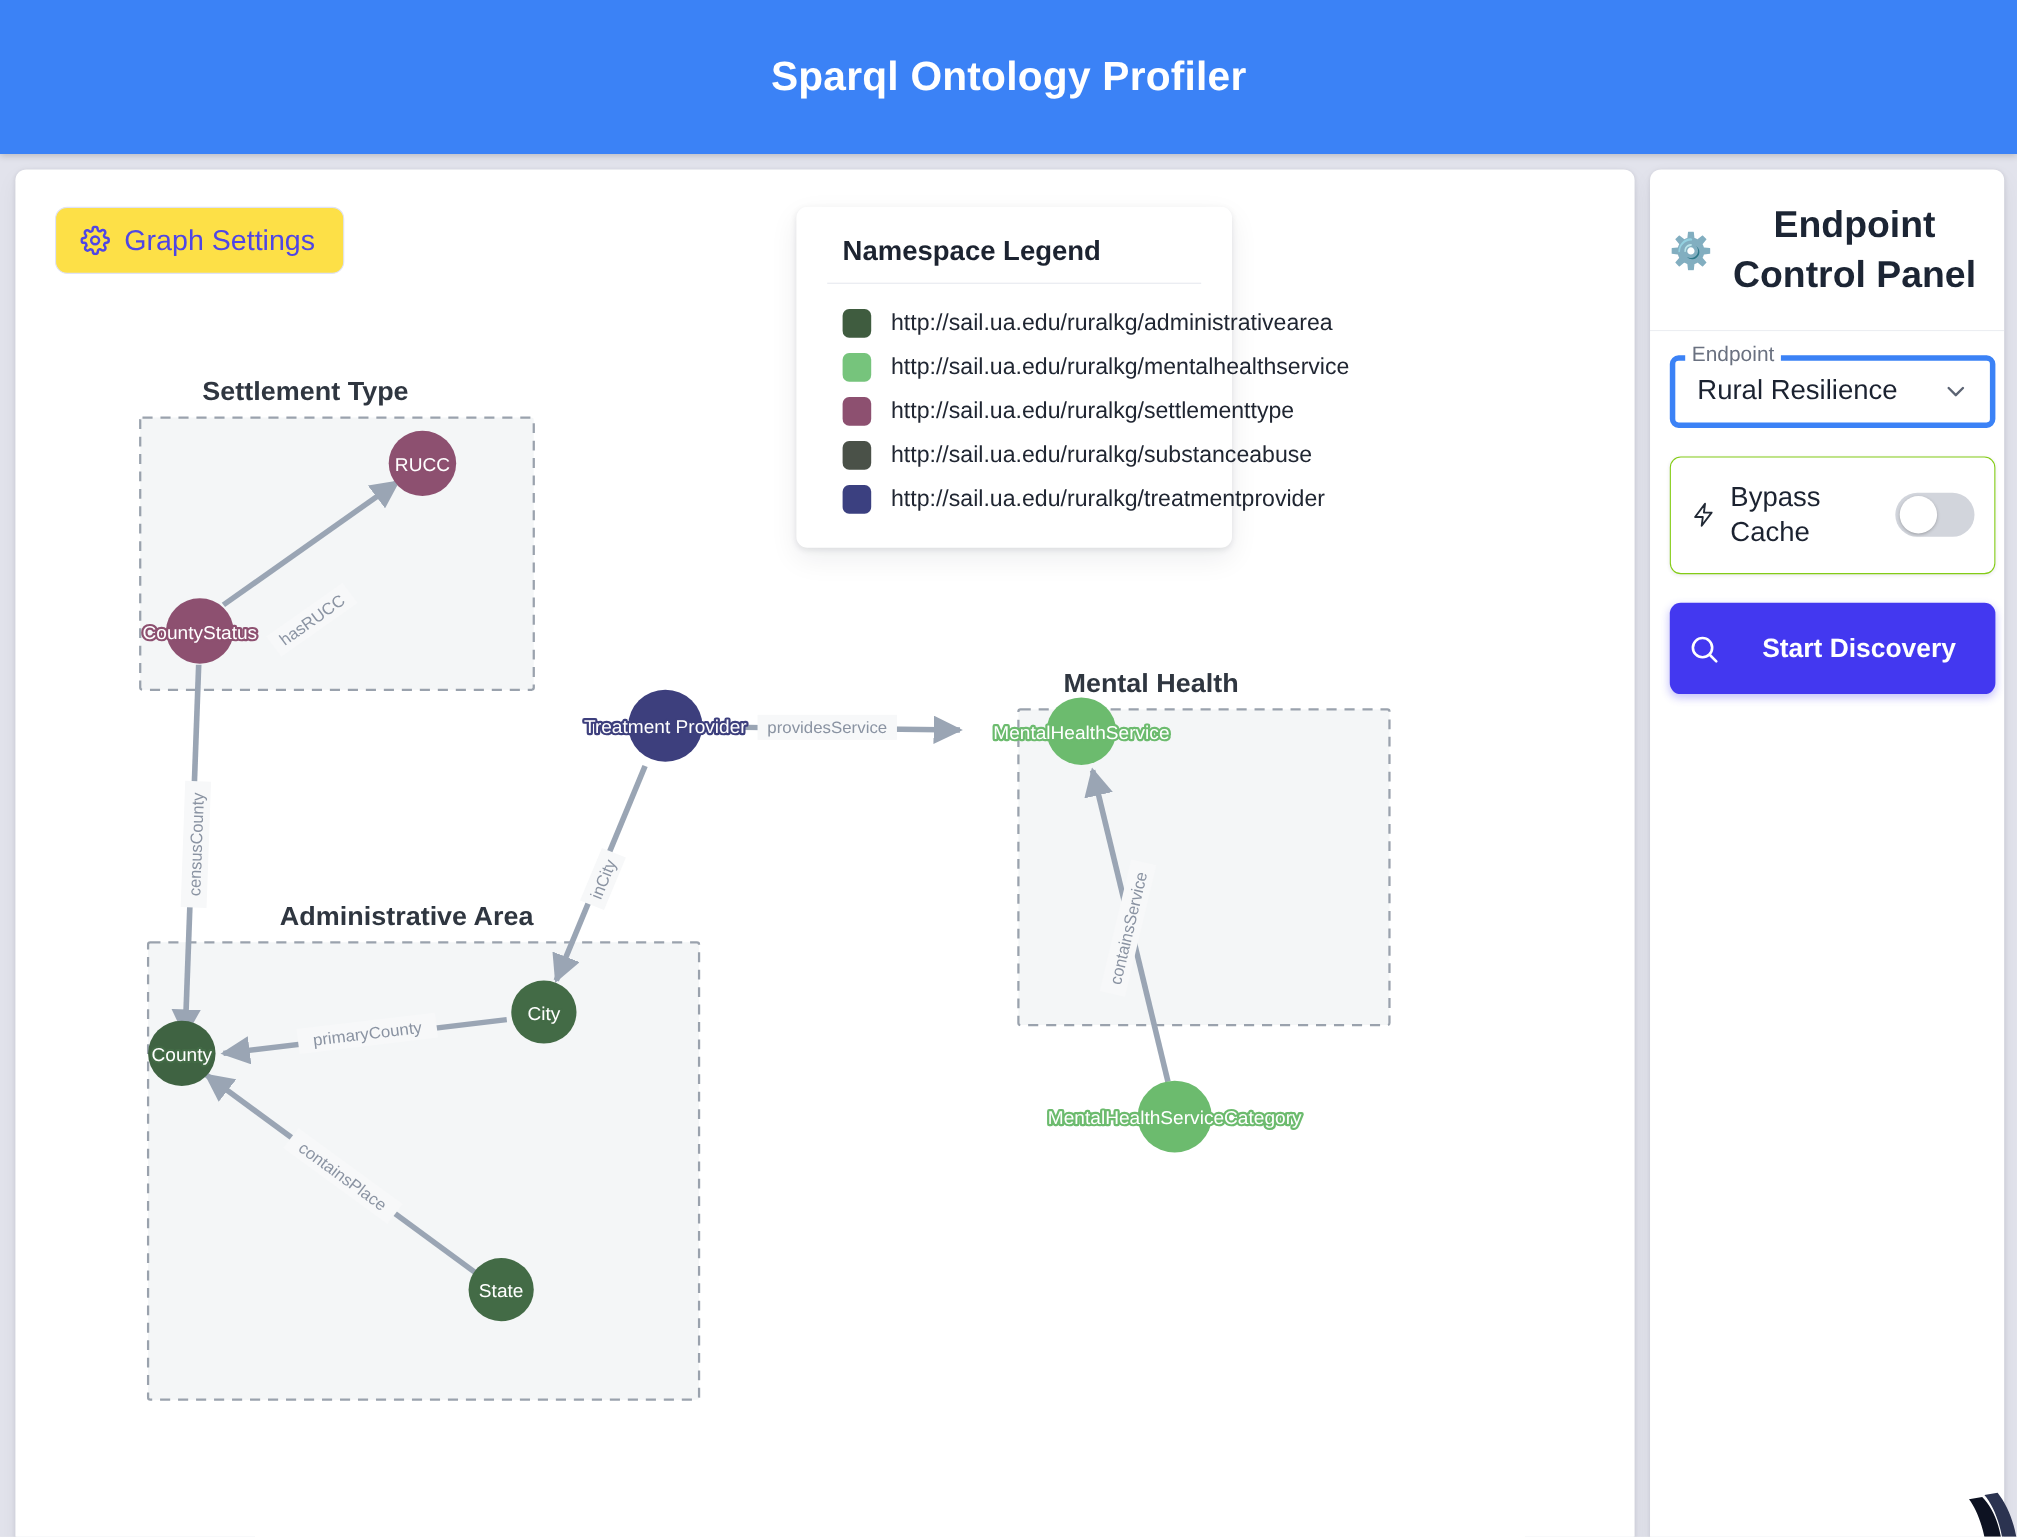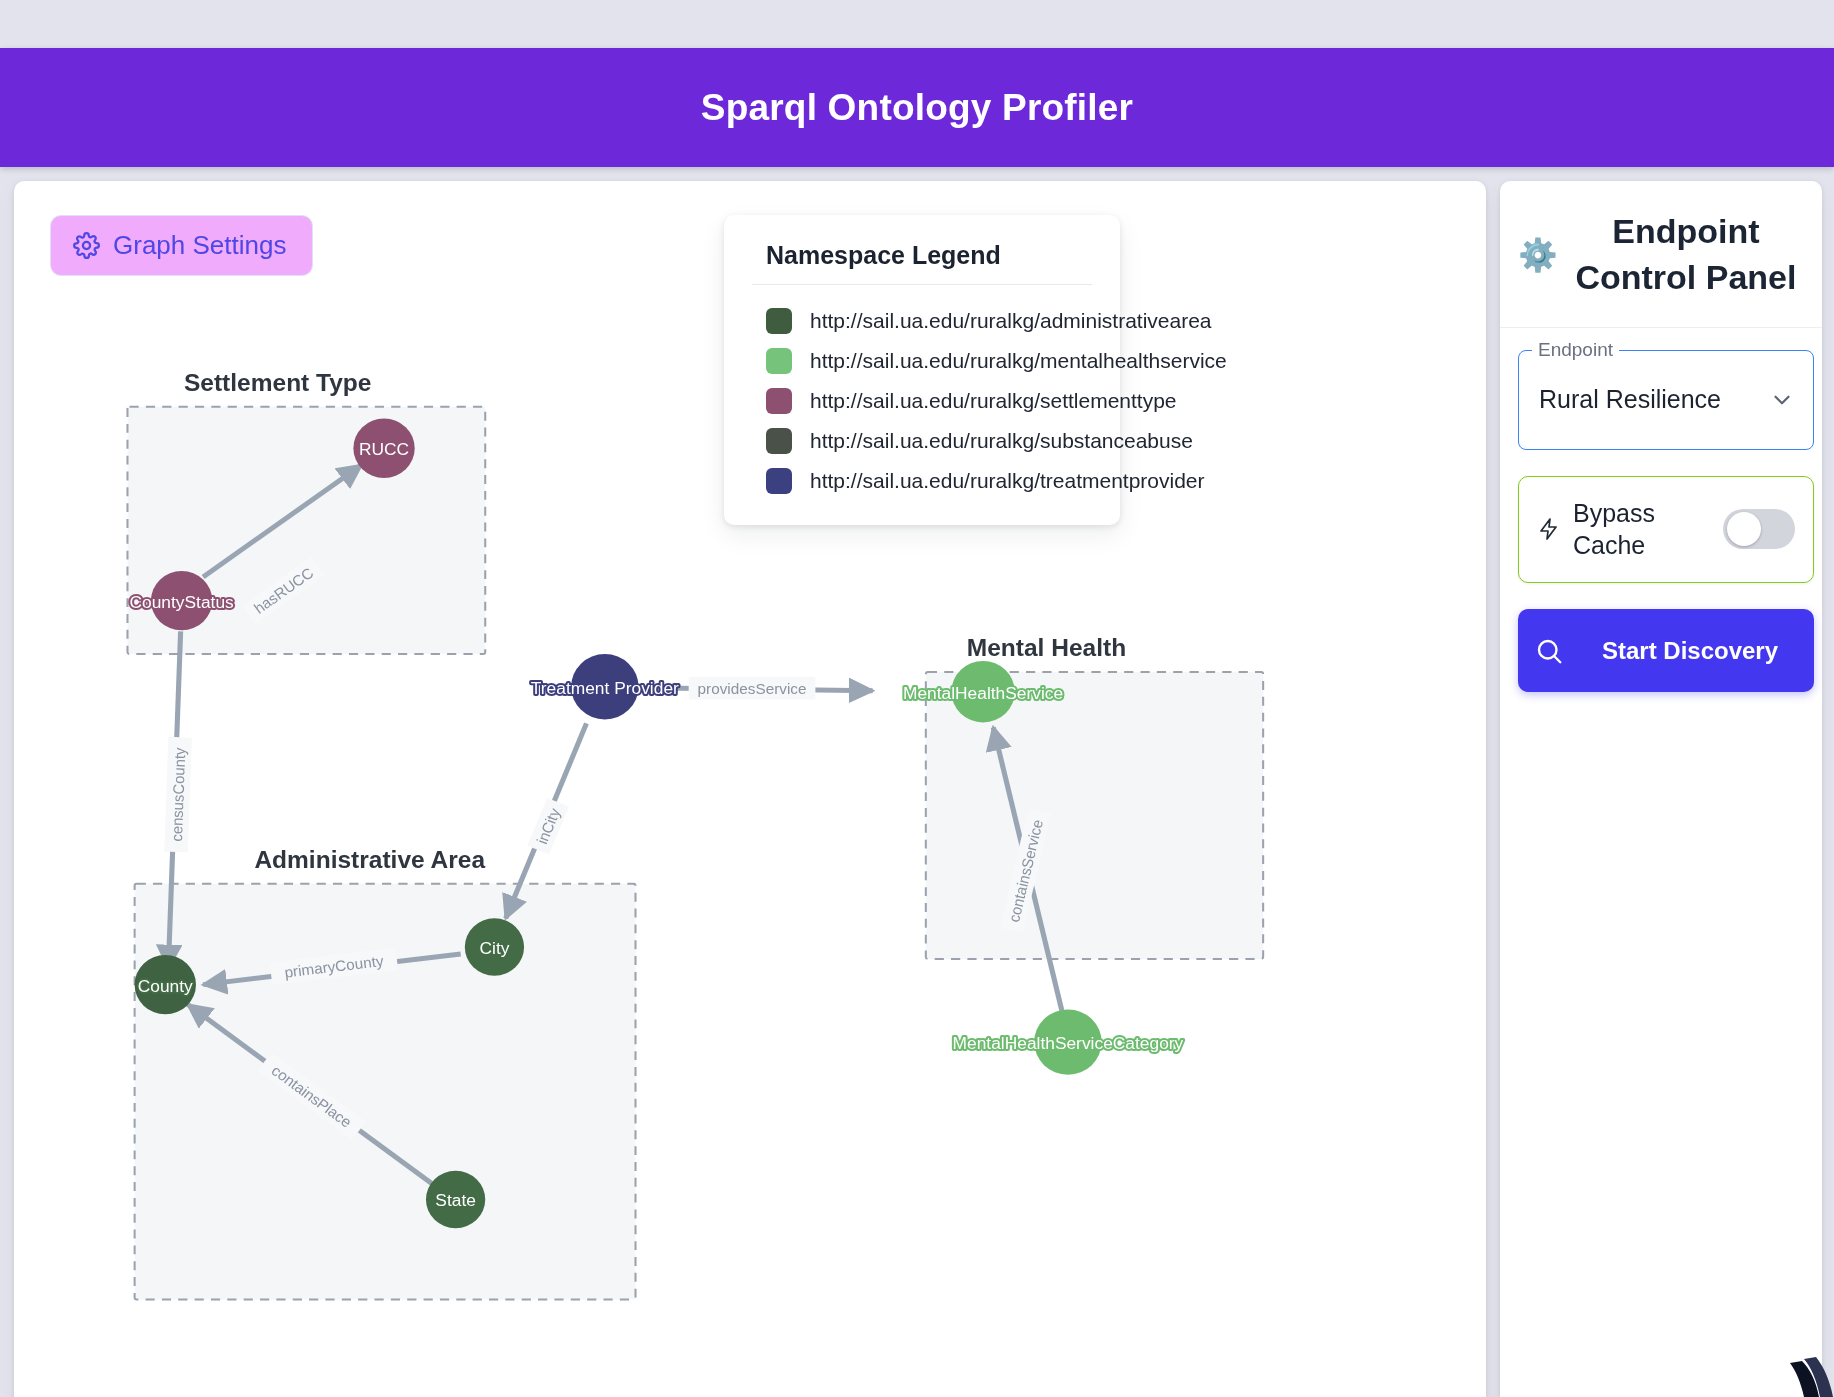--- a/index.html
+++ b/index.html
@@ -5,25 +5,25 @@
   * { box-sizing: border-box; margin: 0; padding: 0; }
   html, body {
     width: 1834px; height: 1397px;
     background: #e2e3ec;
     font-family: "Liberation Sans", sans-serif;
     overflow: hidden;
   }
 
   
   .app-header {
-    height: 119px;
-    background: #6d28d9;
+    height: 140px;
+    background: #3b82f6;
     display: flex; align-items: center; justify-content: center;
     box-shadow: 0 2px 6px rgba(0,0,0,.18);
-    position: relative; z-index: 5; margin-top: 48px;
+    position: relative; z-index: 5;
   }
   .app-header .title {
     color: #ffffff;
     font-size: 37px;
     font-weight: bold;
     letter-spacing: .2px;
   }
 
   
   .page {
@@ -40,21 +40,21 @@
     background: #ffffff;
     border-radius: 10px;
     box-shadow: 0 1px 4px rgba(16,24,40,.10), 0 8px 20px rgba(16,24,40,.05);
     overflow: hidden;
   }
 
   .graph-settings-btn {
     position: absolute;
     left: 36px; top: 34px;
     display: flex; align-items: center; gap: 13px;
-    background: #f0abfc;
+    background: #fde047;
     border: 1px solid #dfe2f7;
     border-radius: 11px;
     padding: 14px 26px 14px 22px;
     color: #4f46e5;
     font-size: 26px;
     cursor: pointer;
     z-index: 4;
   }
   .graph-settings-btn .gear { width: 27px; height: 27px; display:block; }
 
@@ -128,22 +128,22 @@
   }
   .cp-body { padding: 22px 8px 18px 18px; }
 
   .select-wrap { position: relative; margin-bottom: 26px; }
   .select-legend {
     position: absolute; top: -11px; left: 14px;
     background: #ffffff; padding: 0 6px;
     font-size: 19px; color: #6a7180; z-index: 2;
   }
   .select-box {
-    border: 1px solid #3b82f6; border-radius: 8px;
-    height: 100px;
+    border: 5px solid #3b82f6; border-radius: 8px;
+    height: 66px;
     display: flex; align-items: center; justify-content: space-between;
     padding: 0 18px 0 20px;
     font-size: 25px; color: #1b2230;
     background: #fff; cursor: pointer;
   }
   .chev { width: 26px; height: 26px; color: #5c6473; }
 
   .info-box {
     background: #f7f8fb; border: 1px solid #eceef3;
     border-radius: 9px; padding: 16px 18px 20px 18px;

